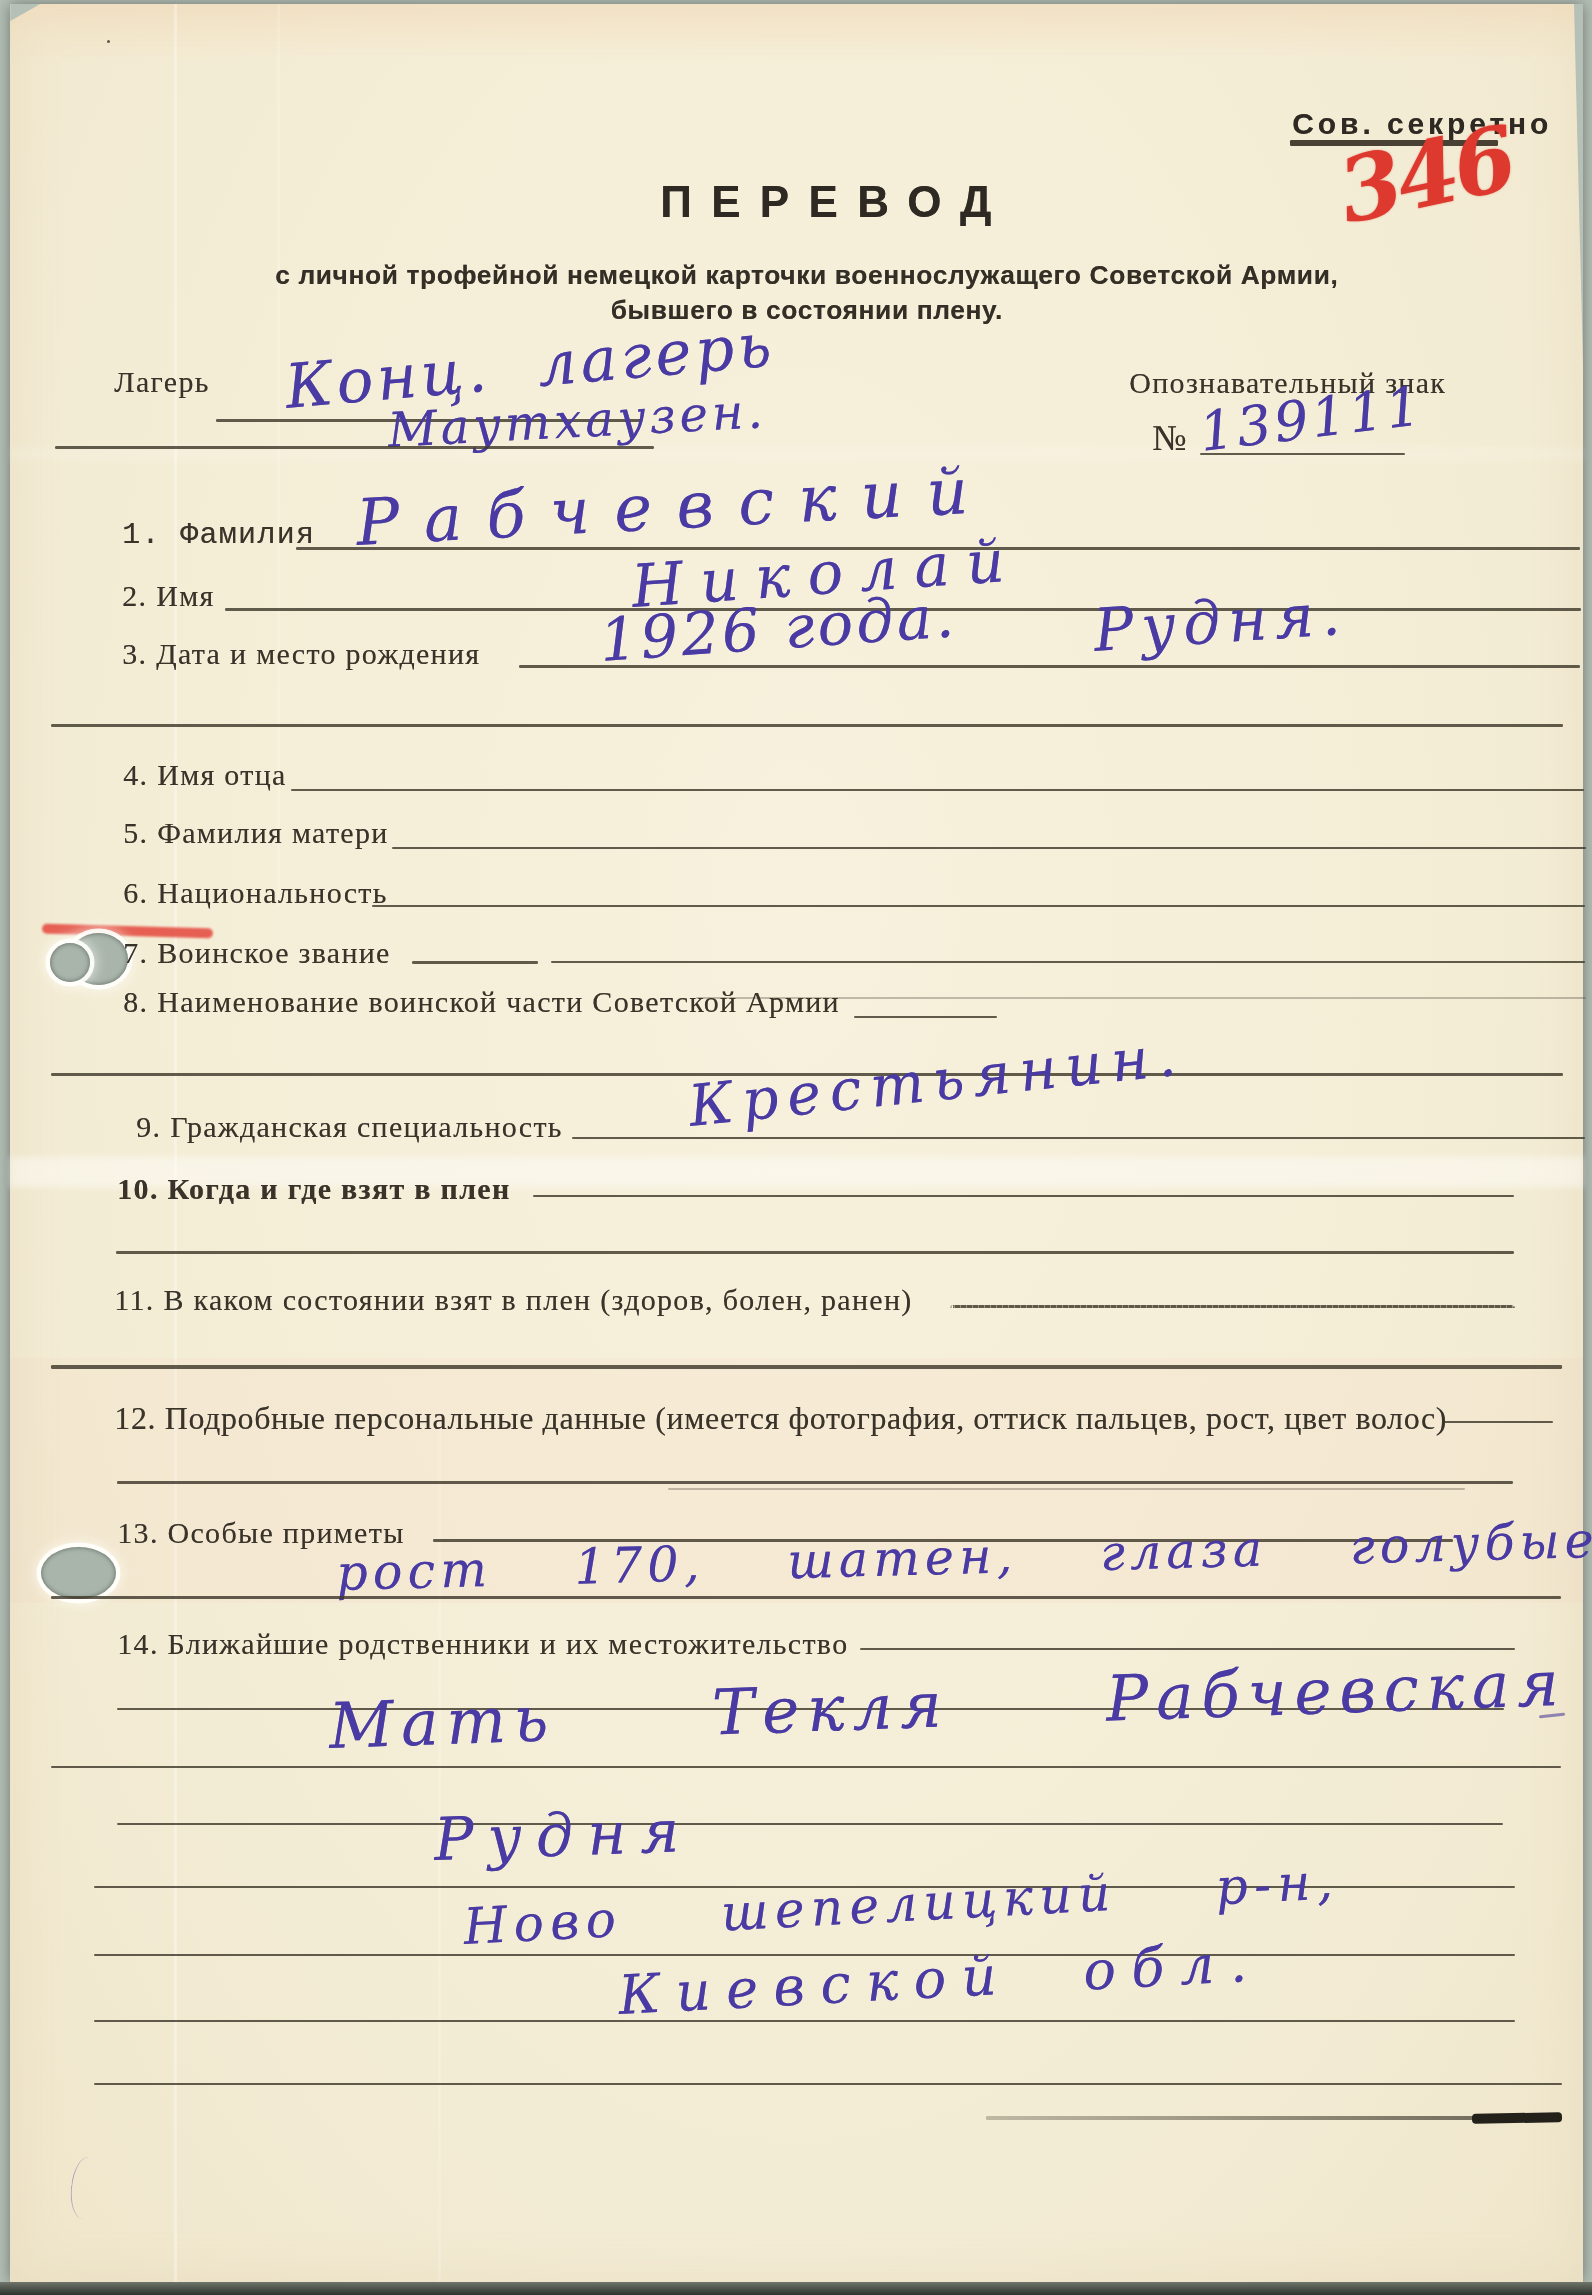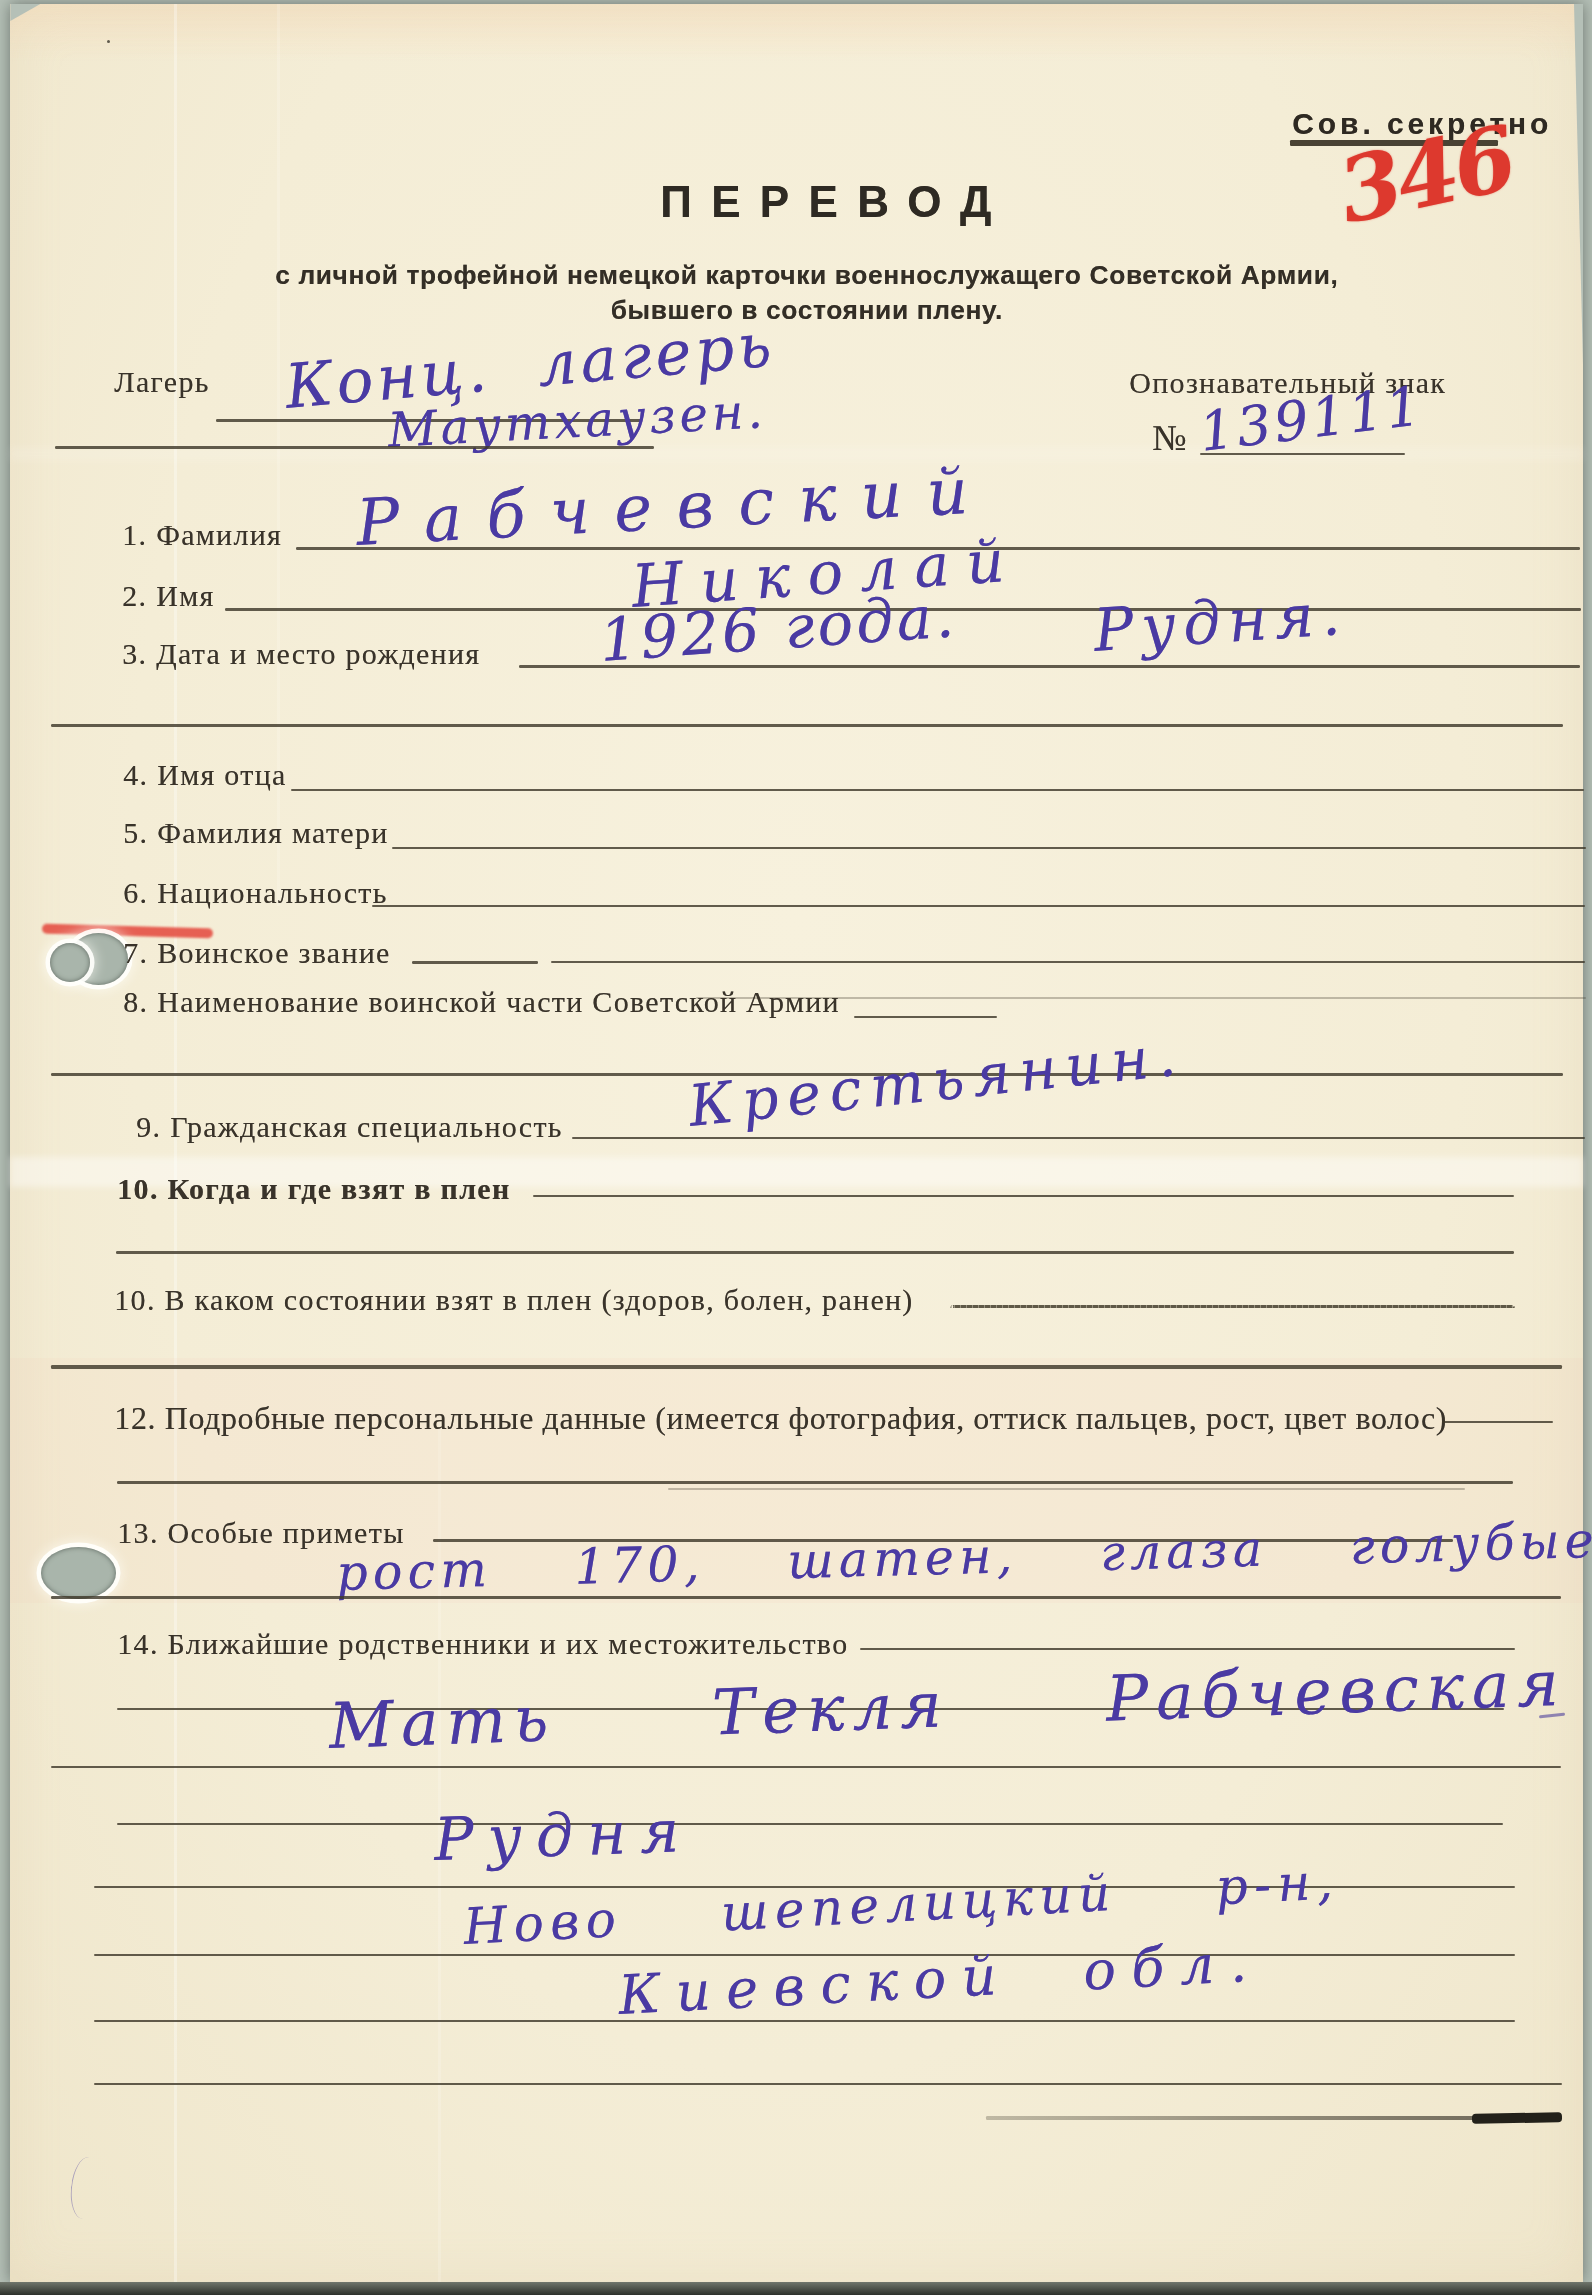--- a/index.html
+++ b/index.html
@@ -95,21 +95,21 @@
   <div class="hw" style="left:278px;top:352px;font-size:61px;letter-spacing:3.9px;word-spacing:24.5px;transform:rotate(-5deg);">Конц. лагерь</div>
   <div class="rule hv" style="left:206px;top:415px;width:425px;"></div>
   <div class="hw" style="left:379px;top:402px;font-size:48px;letter-spacing:3.9px;transform:rotate(-3deg);">Маутхаузен.</div>
   <div class="rule hv" style="left:45px;top:442px;width:599px;"></div>
 
   <div class="typed" style="left:1119px;top:362px;">Опознавательный знак</div>
   <div class="typed" style="left:1142px;top:413px;font-size:36px;">№</div>
   <div class="hw" style="left:1193px;top:402px;font-size:54px;letter-spacing:3.2px;transform:rotate(-7deg);">139111</div>
   <div class="rule" style="left:1190px;top:449px;width:205px;"></div>
 
-  <div class="typed" style="left:112px;top:514px;">1. Фамилия</div>
+  <div class="typed" style="left:112px;top:514px;font-family:Liberation Mono, monospace;">1. Фамилия</div>
   <div class="hw" style="left:348px;top:487px;font-size:64px;letter-spacing:24.5px;transform:rotate(-3deg);">Рабчевский</div>
   <div class="rule hv" style="left:286px;top:543px;width:1284px;"></div>
 
   <div class="typed" style="left:112px;top:575px;">2. Имя</div>
   <div class="hw" style="left:624px;top:553px;font-size:59px;letter-spacing:17px;transform:rotate(-4deg);">Николай</div>
   <div class="rule hv" style="left:215px;top:604px;width:1356px;"></div>
 
   <div class="typed" style="left:112px;top:633px;">3. Дата и место рождения</div>
   <div class="hw" style="left:592px;top:607px;font-size:59px;letter-spacing:3.2px;transform:rotate(-4deg);">1926 года.</div>
   <div class="hw" style="left:1086px;top:597px;font-size:59px;letter-spacing:7.7px;transform:rotate(-4deg);">Рудня.</div>
@@ -140,21 +140,21 @@
   <div class="rule hv" style="left:41px;top:1069px;width:1512px;"></div>
 
   <div class="typed" style="left:126px;top:1106px;">9. Гражданская специальность</div>
   <div class="hw" style="left:682px;top:1074px;font-size:57px;letter-spacing:9px;transform:rotate(-6deg);">Крестьянин.</div>
   <div class="rule" style="left:562px;top:1133px;width:1013px;"></div>
 
   <div class="typed" style="left:107px;top:1168px;font-weight:bold;">10. Когда и где взят в плен</div>
   <div class="rule" style="left:523px;top:1191px;width:981px;"></div>
   <div class="rule hv" style="left:106px;top:1247px;width:1398px;"></div>
 
-  <div class="typed" style="left:104px;top:1279px;">10. В каком состоянии взят в плен (здоров, болен, ранен)</div>
+  <div class="typed" style="left:104px;top:1279px;">11. В каком состоянии взят в плен (здоров, болен, ранен)</div>
   <div class="rule dotted" style="left:940px;top:1301px;width:565px;"></div>
   <div class="rule thick" style="left:41px;top:1361px;width:1511px;"></div>
 
   <div class="typed" style="left:104px;top:1396px;font-size:32px;letter-spacing:0.6px;">12. Подробные персональные данные (имеется фотография, оттиск пальцев, рост, цвет волос)</div>
   <div class="rule" style="left:1432px;top:1417px;width:111px;"></div>
   <div class="rule hv" style="left:107px;top:1477px;width:1396px;"></div>
   <div class="rule faint" style="left:658px;top:1484px;width:797px;"></div>
 
   <div class="typed" style="left:107px;top:1512px;">13. Особые приметы</div>
   <div class="rule hv" style="left:423px;top:1535px;width:1020px;"></div>

